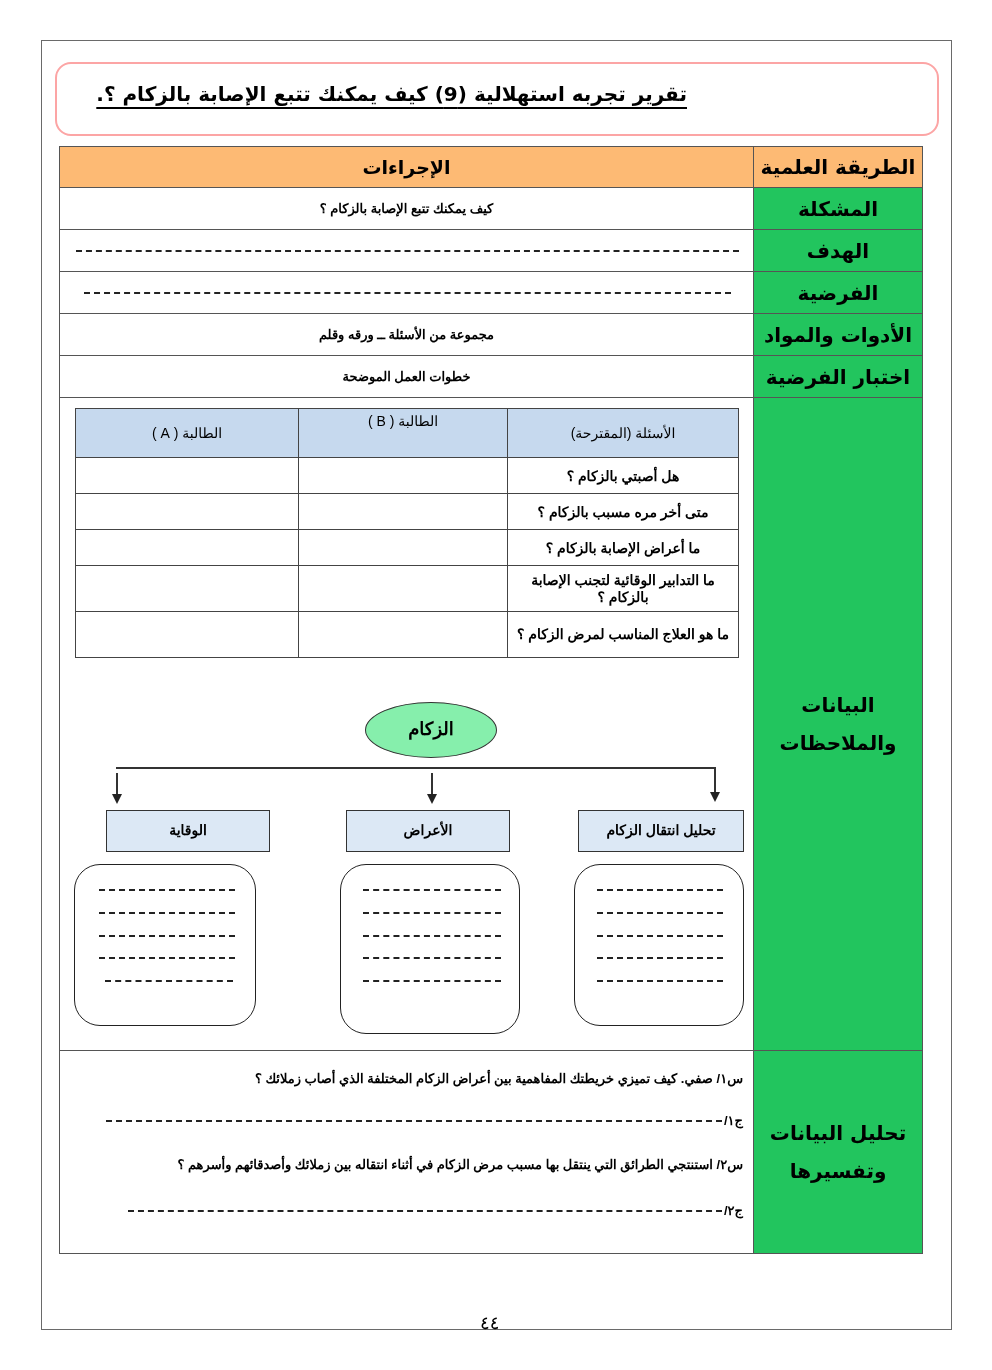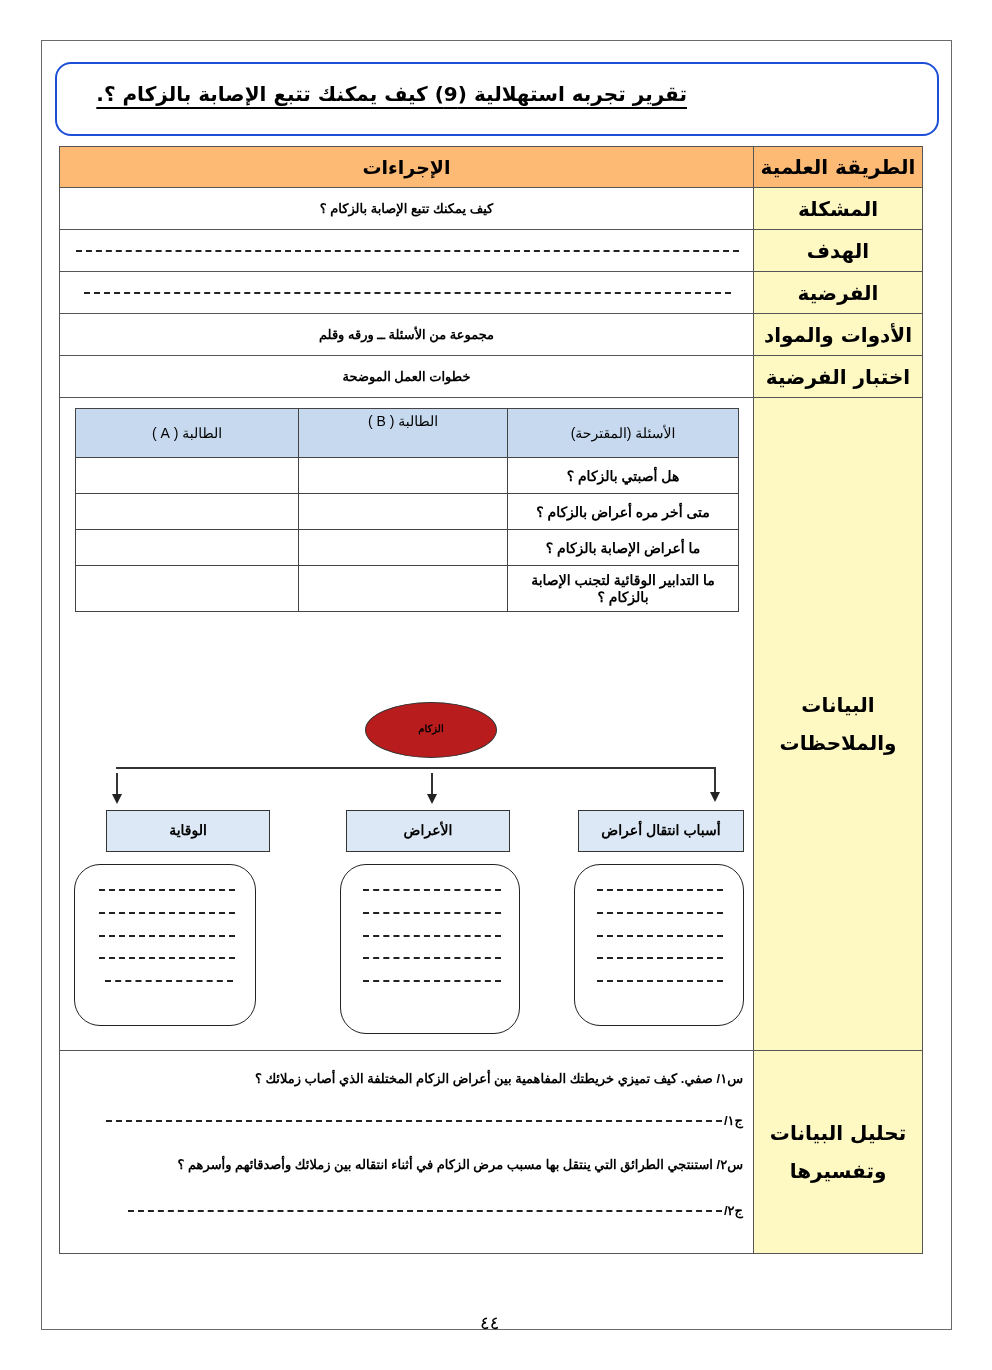--- a/index.html
+++ b/index.html
@@ -1,43 +1,43 @@
 <!DOCTYPE html>
 <html><head>
 <meta charset="utf-8">
 <style>
   html, body { margin:0; padding:0; background:#ffffff; }
   body { width:992px; height:1370px; position:relative; font-family:"DejaVu Sans", sans-serif; color:#000; overflow:hidden; }
   .page-frame { position:absolute; left:41px; top:40px; width:911px; height:1290px; border:1px solid #6a6a6a; box-sizing:border-box; }
-  .title-box { position:absolute; left:55px; top:62px; width:884px; height:74px; border:2px solid #1d4ed8; border-radius:16px; box-sizing:border-box; }
+  .title-box { position:absolute; left:55px; top:62px; width:884px; height:74px; border:2px solid #fca5a5; border-radius:16px; box-sizing:border-box; }
   .title-text { position:absolute; right:250px; top:18px; direction:rtl; font-family:"DejaVu Sans", sans-serif; font-weight:bold; font-size:20px; text-decoration:underline; text-underline-offset:6px; white-space:nowrap; }
 
   .main-table { position:absolute; left:59px; top:146px; width:864px; border-collapse:collapse; direction:rtl; table-layout:fixed; }
   .main-table td { border:1.5px solid #555; padding:0; vertical-align:middle; }
-  .label-cell { width:168px; background:#fef9c3; text-align:center; font-weight:bold; font-size:20px; font-family:"DejaVu Sans", sans-serif; }
+  .label-cell { width:168px; background:#22c55e; text-align:center; font-weight:bold; font-size:20px; font-family:"DejaVu Sans", sans-serif; }
   .content-cell { text-align:center; font-size:13px; font-weight:bold; font-family:"Liberation Sans", sans-serif; }
   .header-row td { height:40px; background:#fdba74; }
   .header-row .content-cell { font-size:19px; font-family:"DejaVu Sans", sans-serif; }
   .r42 td { height:41px; }
   .dashed-line { display:block; margin:0 14px 0 16px; border-bottom:2px dashed #222; height:0; }
 
   .obs-cell { height:652px; position:relative; }
   .analysis-cell { height:202px; position:relative; }
 
   
   .q-table { position:absolute; left:15px; top:10px; width:664px; border-collapse:collapse; direction:rtl; table-layout:fixed; }
   .q-table td { border:1.5px solid #444; font-family:"Liberation Sans", sans-serif; font-weight:bold; font-size:14px; text-align:center; padding:2px 6px; }
   .q-table .qh td { background:#c6d9ee; height:42px; font-weight:normal; font-size:14px; }
   .q-table .qr td { height:31px; }
   .q-table .qr2 td { height:41px; line-height:17px; }
   .q-col { width:218px; }
   .b-col { width:196px; }
 
   
-  .ellipse { position:absolute; left:305px; top:304px; width:132px; height:56px; border:1.5px solid #333; border-radius:50%; background:#b91c1c; box-sizing:border-box; text-align:center; line-height:52px; font-family:Liberation Serif, serif; font-weight:bold; font-size:10px; }
+  .ellipse { position:absolute; left:305px; top:304px; width:132px; height:56px; border:1.5px solid #333; border-radius:50%; background:#86efac; box-sizing:border-box; text-align:center; line-height:52px; font-family:Liberation Serif, serif; font-weight:bold; font-size:18px; }
   .hline { position:absolute; left:56px; top:369px; width:600px; height:1.5px; background:#333; }
   .vline { position:absolute; width:1.5px; background:#333; }
   .arrowhead { position:absolute; width:0; height:0; border-left:5px solid transparent; border-right:5px solid transparent; border-top:10px solid #222; }
   .branch-box { position:absolute; top:412px; height:42px; border:1.5px solid #333; background:#dce8f5; box-sizing:border-box; text-align:center; line-height:38px; font-family:"Liberation Sans", sans-serif; font-weight:bold; font-size:14px; }
   .note-box { position:absolute; border:1.5px solid #222; border-radius:26px; box-sizing:border-box; background:#fff; }
   .note-line { position:absolute; height:0; border-bottom:2px dashed #222; }
 
   .question { position:absolute; right:10px; direction:rtl; font-family:"Liberation Sans", sans-serif; font-weight:bold; font-size:13px; white-space:nowrap; }
   .answer { position:absolute; right:10px; direction:rtl; font-family:"Liberation Sans", sans-serif; font-weight:bold; font-size:13px; white-space:nowrap; display:flex; align-items:center; }
   .answer .dash { display:inline-block; border-bottom:2px dashed #222; height:0; margin-right:2px; }
@@ -91,47 +91,52 @@
           <td class="q-col">الأسئلة (المقترحة)</td>
           <td class="b-col" style="vertical-align:top;padding-top:4px;">الطالبة ( B )</td>
           <td>الطالبة ( A )</td>
         </tr>
         <tr class="qr">
           <td>هل أصبتي بالزكام ؟</td>
           <td></td>
           <td></td>
         </tr>
         <tr class="qr">
-          <td>متى أخر مره أعراض بالزكام ؟</td>
+          <td>متى أخر مره مسبب بالزكام ؟</td>
           <td></td>
           <td></td>
         </tr>
         <tr class="qr">
           <td>ما أعراض الإصابة بالزكام ؟</td>
           <td></td>
           <td></td>
         </tr>
         <tr class="qr2">
           <td>ما التدابير الوقائية لتجنب الإصابة بالزكام ؟</td>
+          <td></td>
+          <td></td>
+        </tr>
+        <tr class="qr2">
+          <td>ما هو العلاج المناسب لمرض الزكام ؟</td>
           <td></td>
           <td></td>
         </tr>
       </tbody>
           </table>
 
       <div class="ellipse">الزكام</div>
       <div class="hline"></div>
       <div class="vline" style="left:654px;top:369px;height:26px;"></div>
       <div class="arrowhead" style="left:650px;top:394px;"></div>
       <div class="vline" style="left:371px;top:375px;height:22px;"></div>
       <div class="arrowhead" style="left:367px;top:396px;"></div>
       <div class="vline" style="left:56px;top:375px;height:22px;"></div>
       <div class="arrowhead" style="left:52px;top:396px;"></div>
 
-      <div class="branch-box" style="left:518px;width:166px;">أسباب انتقال أعراض</div>
+      <div class="branch-box" style="left:518px;width:166px;">تحليل انتقال الزكام</div>
       <div class="branch-box" style="left:286px;width:164px;">الأعراض</div>
       <div class="branch-box" style="left:6px;width:164px;margin-left:40px;">الوقاية</div>
 
       <div class="note-box" style="left:514px;top:466px;width:170px;height:162px;">
         <div class="note-line" style="left:22px;right:20px;top:24px;"></div>
         <div class="note-line" style="left:22px;right:20px;top:47px;"></div>
         <div class="note-line" style="left:22px;right:20px;top:70px;"></div>
         <div class="note-line" style="left:22px;right:20px;top:92px;"></div>
         <div class="note-line" style="left:22px;right:20px;top:115px;"></div>
       </div>

